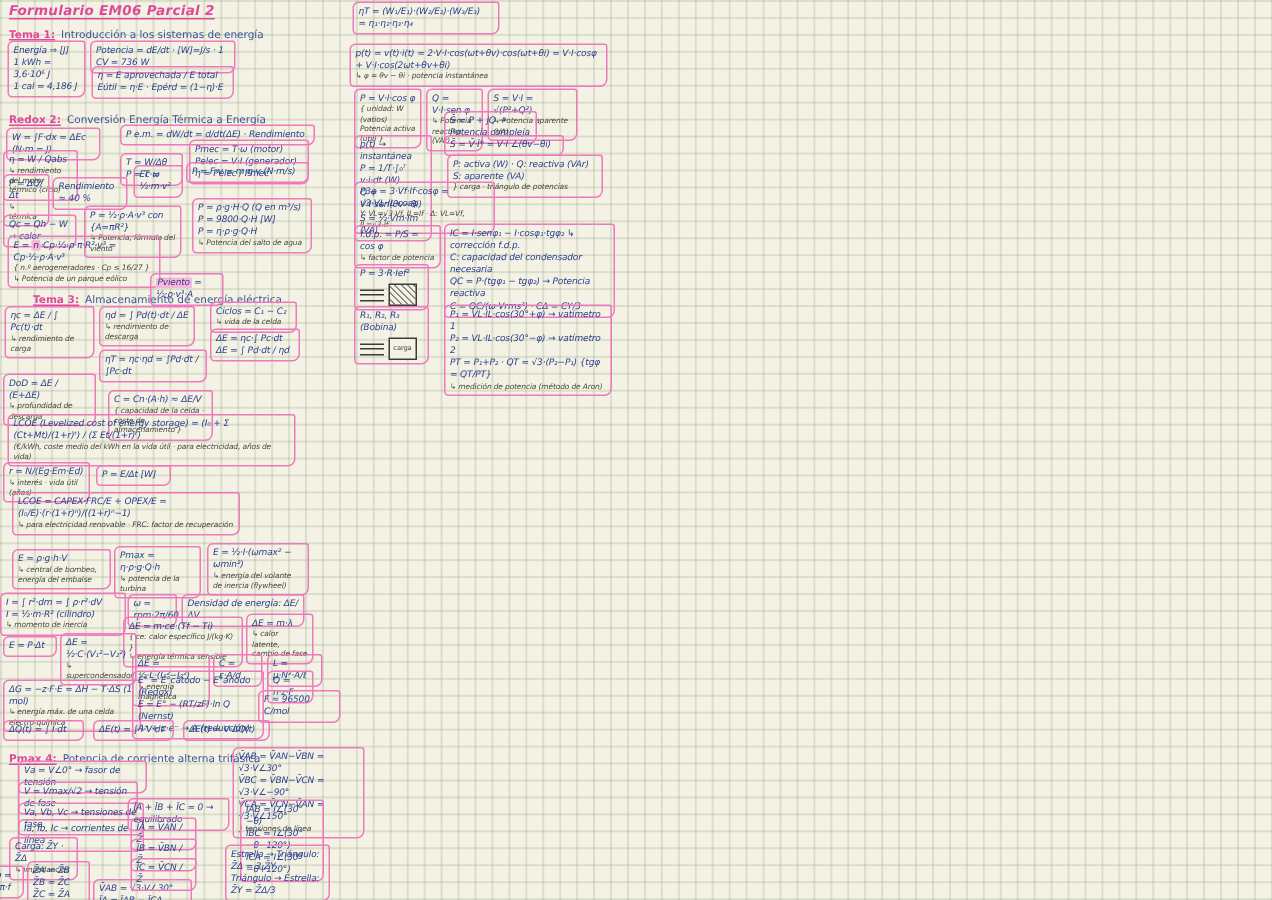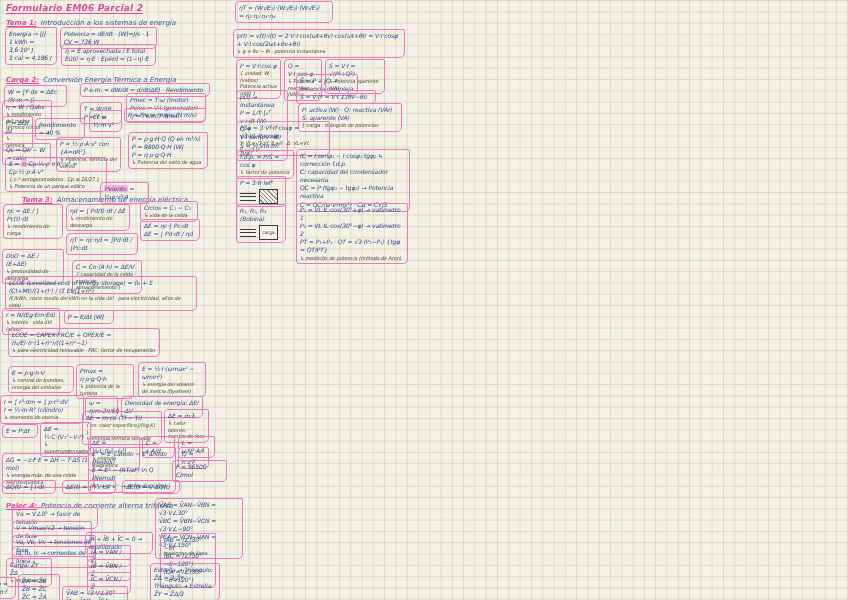--- a/index.html
+++ b/index.html
@@ -10,21 +10,21 @@
       linear-gradient(to right, rgba(125,140,110,0.20) 1px, transparent 1px),
       linear-gradient(to bottom, rgba(125,140,110,0.20) 1px, transparent 1px);
     background-size:11.3px 11.3px;
     font-family:"DejaVu Sans", sans-serif;
   }
   .title{
     position:absolute;left:6px;top:3px;
     font-size:9px;font-weight:bold;font-style:italic;color:#e0489a;
     text-decoration:underline;text-underline-offset:2px;letter-spacing:.2px;
   }
-  .heading{position:absolute;font-size:7px;font-style:italic;white-space:nowrap;}
+  .heading{position:absolute;font-size:7px;white-space:nowrap;}
   .heading .hl-label{color:#e0489a;font-weight:bold;text-decoration:underline;margin-right:4px;}
   .heading .hl-text{color:#3c5499;}
   .fbox{
     position:absolute;box-sizing:border-box;
     border:1.4px solid #ef79bd;border-radius:4px 2px 5px 3px;
     padding:2px 3px;color:#2a3f8f;font-style:italic;
     font-size:6px;line-height:1.35;letter-spacing:-0.1px;
   }
   .fl{color:#2a3f8f;}
   .fs{color:#4a463e;font-size:5px;line-height:1.3;}
@@ -39,23 +39,23 @@
   }
   .diag.hatch .dbox{background:repeating-linear-gradient(45deg,#f3f2e4 0 2px,#8a8a82 2px 3px);}
 </style>
 </head>
 <body>
 
 <div class="sheet">
   <div class="title">Formulario EM06 Parcial 2</div>
   <div id="headings">
       <div class="heading" style="left: 6px; top: 19px;"><span class="hl-label">Tema 1:</span><span class="hl-text">Introducción a los sistemas de energía</span></div>
-      <div class="heading" style="left: 6px; top: 76px;"><span class="hl-label">Carga 2:</span><span class="hl-text">Conversión Energía Térmica a Energía</span></div>
+      <div class="heading" style="left: 6px; top: 76px;"><span class="hl-label">Redox 2:</span><span class="hl-text">Conversión Energía Térmica a Energía</span></div>
       <div class="heading" style="left: 22px; top: 196px;"><span class="hl-label">Tema 3:</span><span class="hl-text">Almacenamiento de energía eléctrica</span></div>
-      <div class="heading" style="left: 6px; top: 502px;"><span class="hl-label">Pelec 4:</span><span class="hl-text">Potencia de corriente alterna trifásica</span></div>
+      <div class="heading" style="left: 6px; top: 502px;"><span class="hl-label">Pmax 4:</span><span class="hl-text">Potencia de corriente alterna trifásica</span></div>
     </div>
   <div id="boxes">
       <div class="fbox" style="left: 5px; top: 27px; width: 52px;">
         <div class="fl">Energía ⇒ [J]</div>
         <div class="fl">1 kWh = 3,6·10⁶ J</div>
         <div class="fl">1 cal = 4,186 J</div>
       </div>
       <div class="fbox" style="left: 60px; top: 27px; width: 97px;">
         <div class="fl">Potencia = dE/dt · [W]=J/s · 1 CV = 736 W</div>
       </div>

